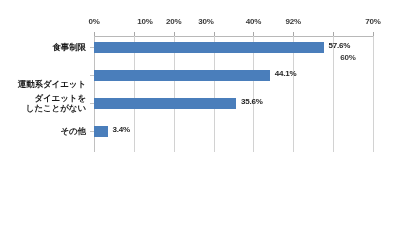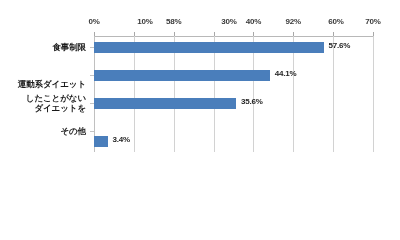--- a/index.html
+++ b/index.html
@@ -152,52 +152,52 @@
           <div class="bar-value" style="left: 234.577px;">57.6%</div>
         </div>
         <div class="bar-row" style="top: 31px; width: 279px; text-align: right;">
           <div class="bar" style="width: 175.77px; background: rgb(74, 126, 187);"></div>
           <div class="bar-value" style="left: 180.77px;">44.1%</div>
         </div>
         <div class="bar-row" style="top: 59px; width: 279px; padding-left: 8px;">
           <div class="bar" style="width: 141.891px; background: rgb(74, 126, 187);"></div>
           <div class="bar-value" style="left: 146.891px;">35.6%</div>
         </div>
-        <div class="bar-row" style="top: 97px; width: 279px;">
+        <div class="bar-row" style="top: 87px; width: 279px;">
           <div class="bar" style="width: 13.5514px; background: rgb(74, 126, 187);"></div>
           <div class="bar-value" style="left: 18.5514px;">3.4%</div>
         </div>
       </div>
   </div>
 
   <div id="xtick-labels">
       <div class="xtick-label" style="left: 94px;">0%</div>
       <div class="xtick-label" style="left: 133.857px; margin-left: 11px;">10%</div>
-      <div class="xtick-label" style="left: 173.714px;">58%</div>
-      <div class="xtick-label" style="left: 229px;">30%</div>
+      <div class="xtick-label" style="left: 173.714px;">20%</div>
+      <div class="xtick-label" style="left: 206px;">30%</div>
       <div class="xtick-label" style="left: 253.429px;">40%</div>
       <div class="xtick-label" style="left: 293.286px;">92%</div>
-      <div class="xtick-label" style="left: 336px;">60%</div>
+      <div class="xtick-label" style="left: 348px; margin-top: 36px;">60%</div>
       <div class="xtick-label" style="left: 373px;">70%</div>
     </div>
   <div id="yticks">
       <div class="ytick" style="top: 47px;"></div>
       <div class="ytick" style="top: 75px;"></div>
       <div class="ytick" style="top: 103px;"></div>
       <div class="ytick" style="top: 131px;"></div>
     </div>
   <div id="cat-labels">
       <div class="cat-label" style="top: 42px;">
         <span class="l2">食事制限</span>
       </div>
       <div class="cat-label" style="top: 70px; margin-top: 9px;">
         <span class="l2">運動系ダイエット</span>
       </div>
       <div class="cat-label" style="top: 93px;">
+        <span class="l2">ダイエットを</span>
         <span class="l2">したことがない</span>
-        <span class="l2">ダイエットを</span>
       </div>
       <div class="cat-label" style="top: 126px;">
         <span class="l2">その他</span>
       </div>
     </div>
 
 </div>
 
 </body></html>

